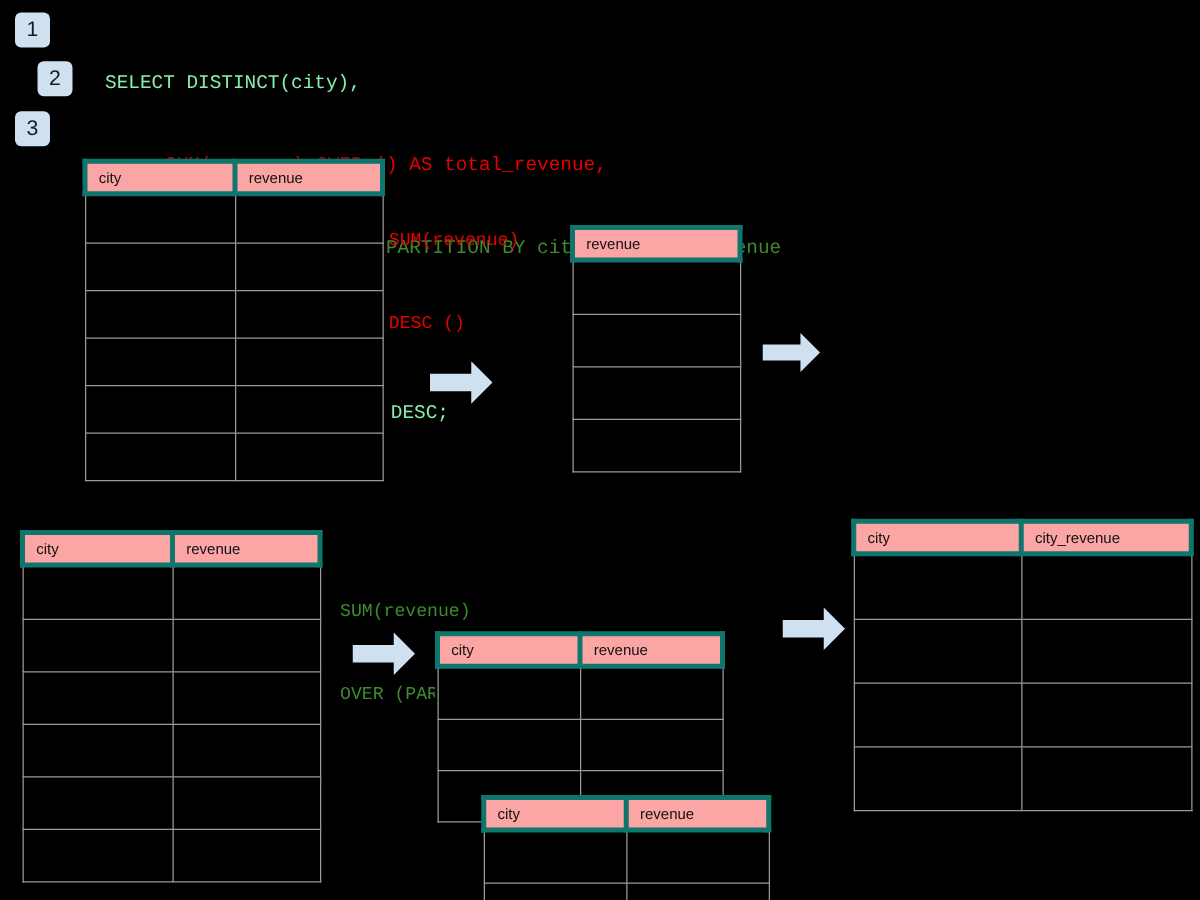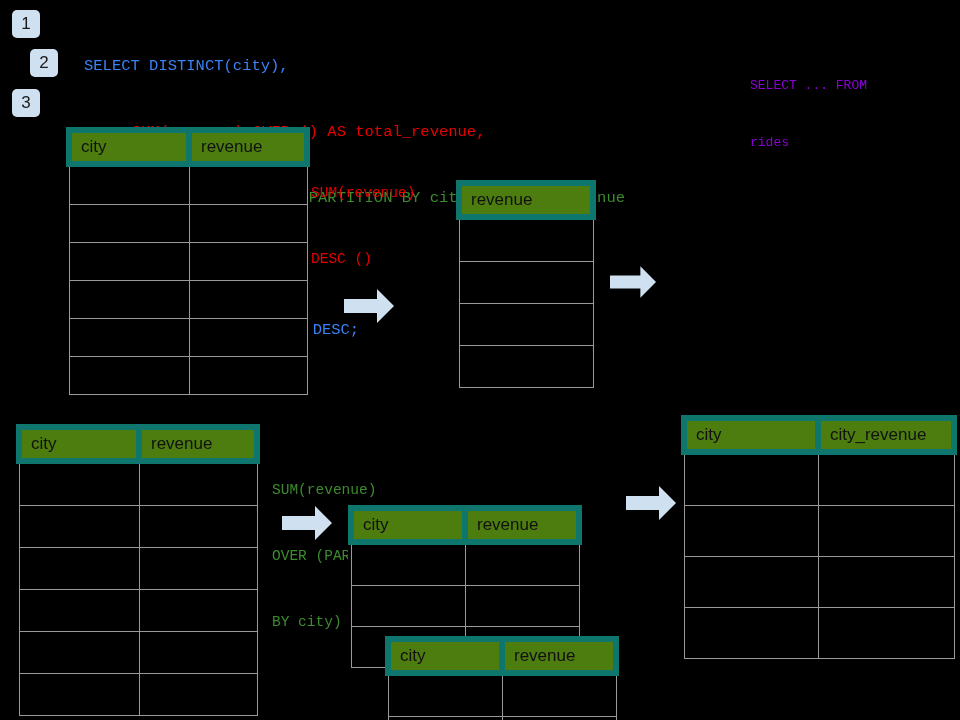--- a/index.html
+++ b/index.html
@@ -33,21 +33,21 @@
   
   .sql-block {
     position: absolute;
     font-family: "Liberation Mono", monospace;
     font-size: 15.5px;
     line-height: 22px;
     white-space: pre;
     letter-spacing: 0px;
   }
   .sql-line { white-space: pre; }
-  .c-purple { color: #3b82f6; }
+  .c-purple { color: #86efac; }
   .c-red    { color: #e60000; }
   .c-green  { color: #3d8b2f; }
 
   .side-note {
     position: absolute;
     font-family: "Liberation Mono", monospace;
     font-size: 13px;
     line-height: 19px;
     white-space: pre;
     color: #8b00d8;
@@ -70,26 +70,26 @@
     border-collapse: collapse;
     background: #000000;
     table-layout: fixed;
   }
   .tbl td {
     border: 1px solid #9a9a9a;
     padding: 0;
     background: #000000;
   }
   .tbl td.hdr {
-    background: #4d7c0f;
+    background: #fca5a5;
     color: #111111;
     font-family: "Liberation Sans", sans-serif;
-    font-size: 17px;
+    font-size: 12px;
     padding: 4px 0 4px 9px;
-    border: 6px solid #0f766e;
+    border: 4px solid #0f766e;
     vertical-align: middle;
   }
 
   
   .arrow {
     position: absolute;
     display: block;
   }
 </style>
 </head>
@@ -102,34 +102,29 @@
   <div class="badge" style="left: 12px; top: 89px;">3</div>
 
   <div class="sql-block" style="left:84px; top:11px;">
     <div class="sql-line c-purple">SELECT DISTINCT(city),</div>
     <div class="sql-line c-red" style="padding-left:48px;">SUM(revenue) OVER () AS total_revenue,</div>
     <div class="sql-line c-green" style="padding-left:48px;">SUM(revenue) OVER (PARTITION BY city) as city_revenue</div>
     <div class="sql-line c-purple" style="padding-left:24px;">FROM rides</div>
     <div class="sql-line c-purple" style="padding-left:24px;">ORDER by city_revenue DESC;</div>
   </div>
 
-  <div class="side-note" style="left:750px; top:38px;">
-    <div>SELECT ... FROM</div>
-    <div>rides</div>
-  </div>
 
   <div class="caption red" style="left:311px; top:138px;">
     <div>SUM(revenue)</div>
     <div>DESC ()</div>
   </div>
 
   <div class="caption green" style="left:272px; top:435px;">
     <div>SUM(revenue)</div>
     <div>OVER (PARTITION</div>
-    <div>BY city)</div>
   </div>
 
   <table class="tbl" style="left: 66px; top: 127px;">
       <colgroup>
         <col style="width: 120px;">
         <col style="width: 118px;">
       </colgroup>
       <thead>
         <tr>
           <td class="hdr">city</td>

